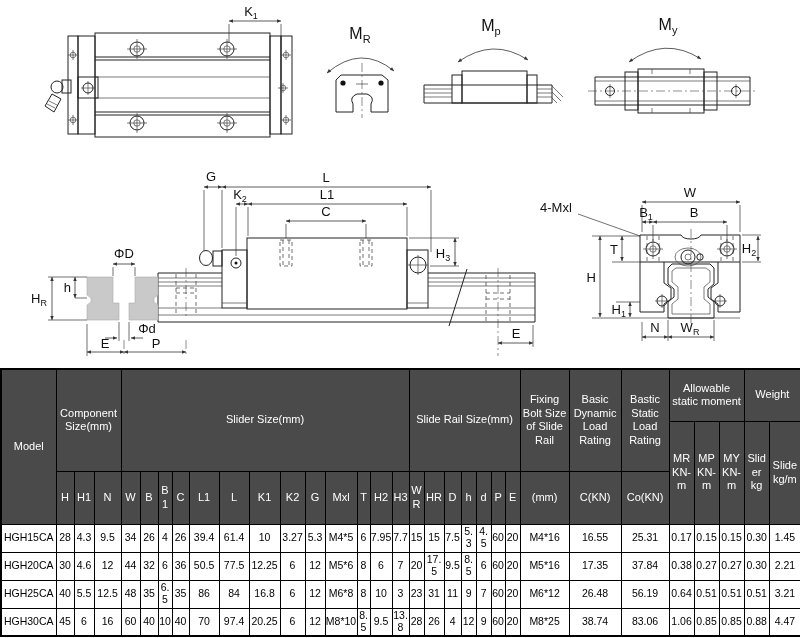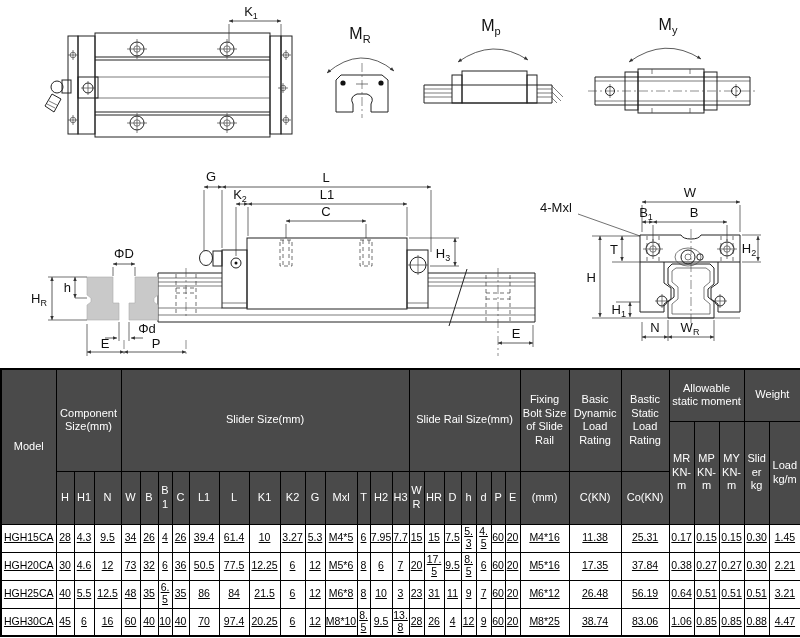--- a/index.html
+++ b/index.html
@@ -19,21 +19,21 @@
   .lblE{font-size:13px;text-anchor:end;}
   .lblS{font-size:13px;text-anchor:start;}
   .mlbl{font-size:16px;text-anchor:middle;}
   .sub{font-size:9px;}
   .msub{font-size:11px;}
   
   table.spec{border-collapse:collapse;table-layout:fixed;width:800px;border:2px solid #000;}
   table.spec th,table.spec td{border:1px solid #000;overflow:hidden;padding:0;text-align:center;vertical-align:middle;}
   table.spec th{background:#4a4a4a;color:#fff;font-weight:normal;font-size:11px;line-height:1.25;overflow-wrap:break-word;}
   table.spec td{background:#fff;color:#000;font-size:10.5px;line-height:1.1;overflow-wrap:break-word;}
-  tr.h1{height:52px;} tr.h2{height:50px;} tr.h3{height:53px;} tr.dr{height:28px;text-decoration:underline;}
+  tr.h1{height:52px;} tr.h2{height:50px;} tr.h3{height:53px;} tr.dr{height:28px;}
 </style>
 </head>
 <body>
 
 <div class="stage">
 
 <svg width="800" height="368" viewBox="0 0 800 368">
   <defs>
     <marker id="ar" viewBox="0 0 10 10" refX="9" refY="5" markerWidth="8" markerHeight="5.5" orient="auto-start-reverse">
       <path d="M0,1 L9,5 L0,9 z" fill="#333"></path>
@@ -361,21 +361,21 @@
     <th rowspan="2">Basic Dynamic Load Rating</th>
     <th rowspan="2">Bastic Static Load Rating</th>
     <th colspan="3">Allowable static moment</th>
     <th colspan="2">Weight</th>
   </tr>
   <tr class="h2">
     <th rowspan="2">MR KN-m</th>
     <th rowspan="2">MP KN-m</th>
     <th rowspan="2">MY KN-m</th>
     <th rowspan="2">Slider kg</th>
-    <th rowspan="2">Load kg/m</th>
+    <th rowspan="2">Slide kg/m</th>
   </tr>
   <tr class="h3">
     <th>H</th>
     <th>H1</th>
     <th>N</th>
     <th>W</th>
     <th>B</th>
     <th>B1</th>
     <th>C</th>
     <th>L1</th>
@@ -417,34 +417,34 @@
     <td>7.95</td>
     <td>7.7</td>
     <td>15</td>
     <td>15</td>
     <td>7.5</td>
     <td>5.3</td>
     <td>4.5</td>
     <td>60</td>
     <td>20</td>
     <td>M4*16</td>
-    <td>11.38</td>
+    <td>16.55</td>
     <td>25.31</td>
     <td>0.17</td>
     <td>0.15</td>
     <td>0.15</td>
     <td>0.30</td>
     <td>1.45</td>
   </tr>
   <tr class="dr">
     <td>HGH20CA</td>
     <td>30</td>
     <td>4.6</td>
     <td>12</td>
-    <td>73</td>
+    <td>44</td>
     <td>32</td>
     <td>6</td>
     <td>36</td>
     <td>50.5</td>
     <td>77.5</td>
     <td>12.25</td>
     <td>6</td>
     <td>12</td>
     <td>M5*6</td>
     <td>8</td>
@@ -470,21 +470,21 @@
     <td>HGH25CA</td>
     <td>40</td>
     <td>5.5</td>
     <td>12.5</td>
     <td>48</td>
     <td>35</td>
     <td>6.5</td>
     <td>35</td>
     <td>86</td>
     <td>84</td>
-    <td>21.5</td>
+    <td>16.8</td>
     <td>6</td>
     <td>12</td>
     <td>M6*8</td>
     <td>8</td>
     <td>10</td>
     <td>3</td>
     <td>23</td>
     <td>31</td>
     <td>11</td>
     <td>9</td>

